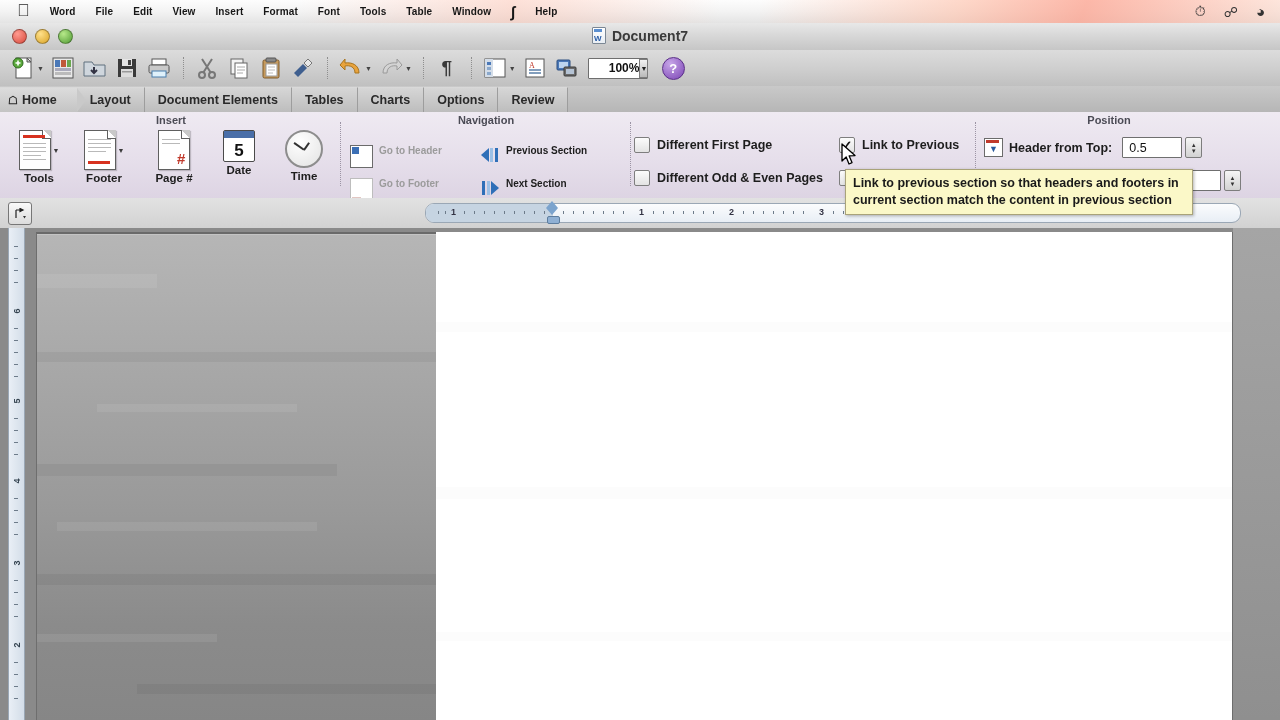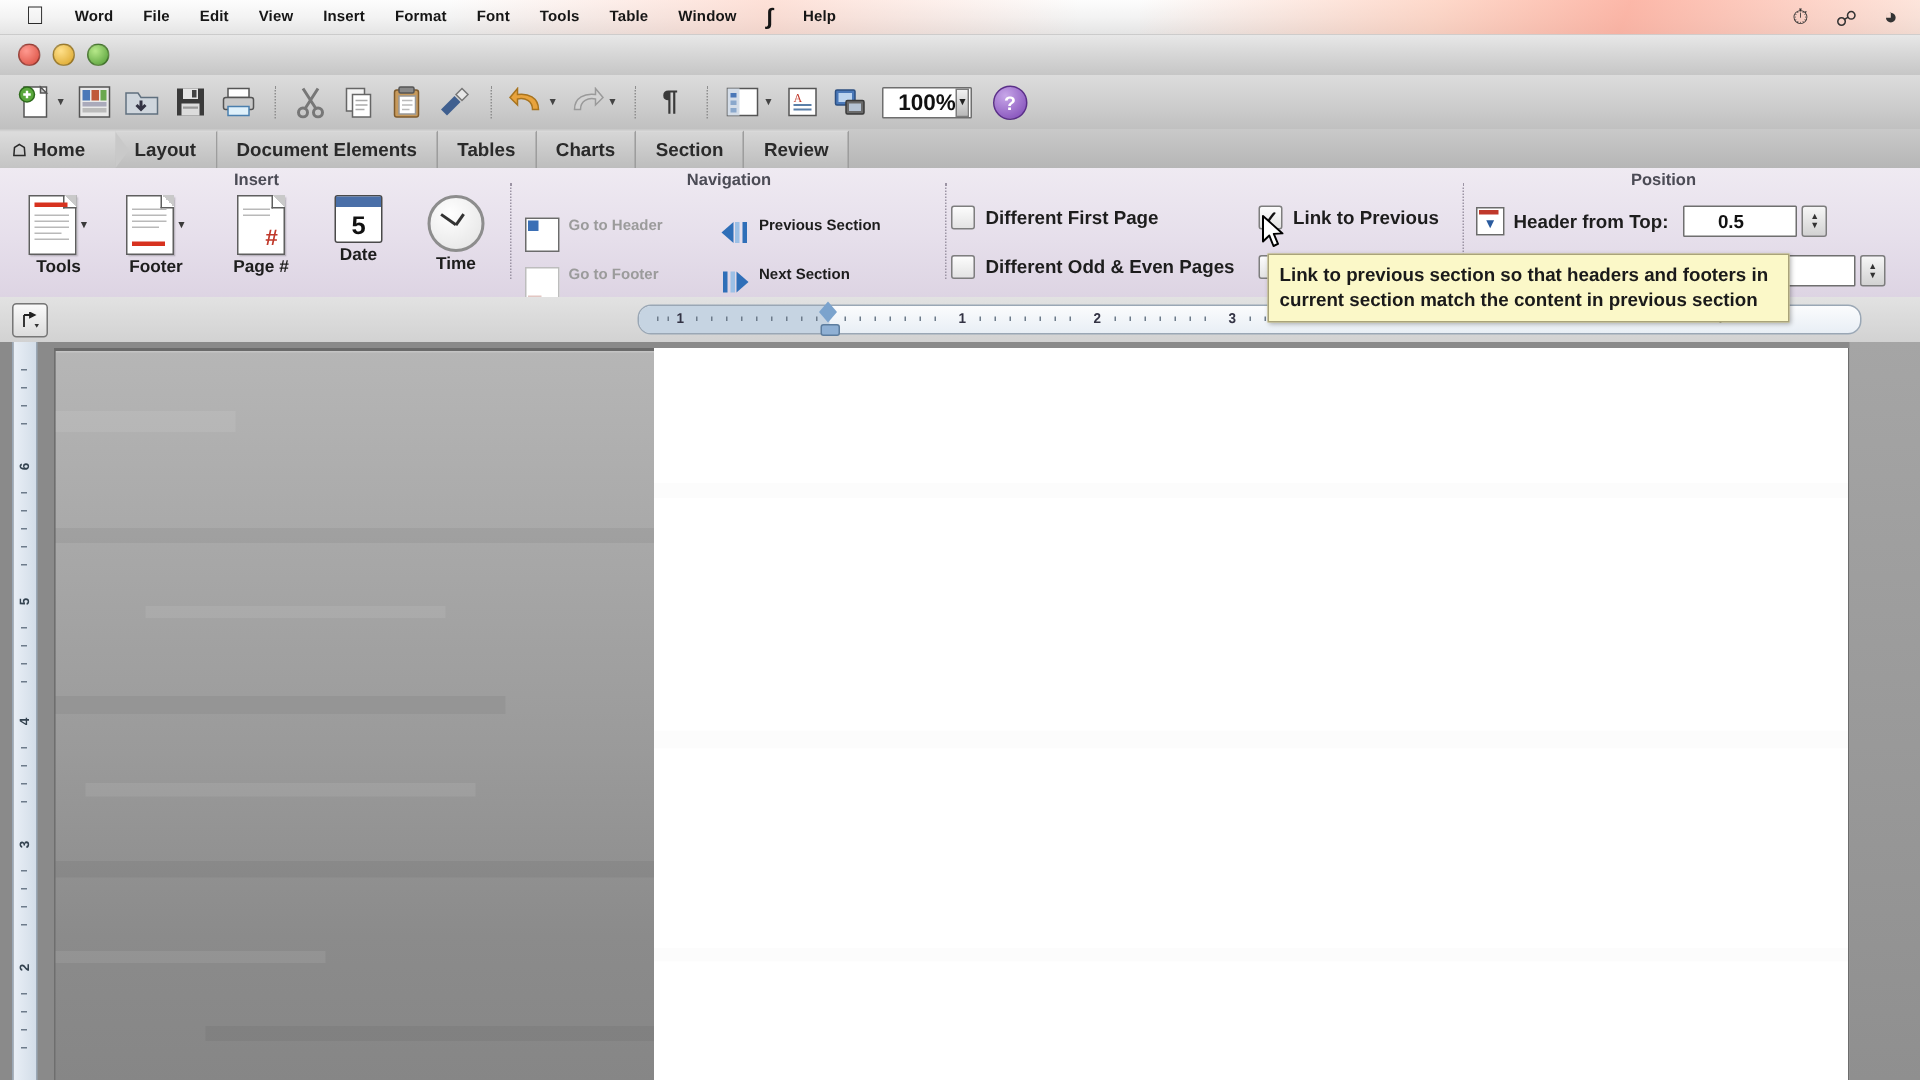--- a/index.html
+++ b/index.html
@@ -81,21 +81,21 @@
     width:30px;height:30px;margin-right:2px;
     display:flex;align-items:center;justify-content:center;
     position:relative;
   }
   .tb-sep{width:1px;height:22px;margin:0 7px;border-left:1px dotted #8e8e8e;}
   .tb-caret{font-size:7px;color:#444;margin-left:-3px;margin-right:4px;}
   .zoombox{
     width:58px;height:19px;background:#fff;border:1px solid #6e6e6e;
     display:flex;align-items:center;border-radius:1px;margin-left:4px;
   }
-  .zoombox span{font-size:15px;font-weight:bold;padding-left:10px;color:#111;}
+  .zoombox span{font-size:12px;font-weight:bold;padding-left:20px;color:#111;}
   .zoomarrow{
     width:17px;height:17px;margin-left:auto;margin-right:1px;
     background:linear-gradient(to bottom,#f2f2f2,#b9b9b9);
     border:1px solid #7d7d7d;display:flex;align-items:center;justify-content:center;
     font-size:7px;color:#222;
   }
   .helpbtn{
     width:21px;height:21px;border-radius:50%;margin-left:14px;
     background:radial-gradient(circle at 35% 28%,#c7a6e8,#7b44b4);
     border:1px solid #5a2f88;color:#fff;font-size:13px;font-weight:bold;
@@ -211,21 +211,21 @@
   
   .posrow{position:absolute;display:flex;align-items:center;font-size:12.5px;font-weight:bold;color:#1d1d1d;white-space:nowrap;}
   .posicon{
     width:17px;height:17px;border:1px solid #6b6b6b;background:#fff;margin-right:6px;position:relative;
     display:flex;align-items:center;justify-content:center;
   }
   .posicon .rbar{position:absolute;left:1px;top:1px;width:13px;height:3px;background:#c0392b;}
   .posicon .arw{font-size:9px;color:#2a5b9e;margin-top:4px;line-height:1;}
   .numfld{
     width:52px;height:19px;background:#fff;border:1px solid #6f6f6f;
-    display:flex;align-items:center;padding-left:22px;font-size:12.5px;font-weight:bold;color:#111;
+    display:flex;align-items:center;padding-left:6px;font-size:12.5px;font-weight:normal;color:#111;
     border-radius:1px;
   }
   .stepper{
     width:15px;height:19px;margin-left:3px;
     background:linear-gradient(to bottom,#f6f6f6,#d2d2d2);
     border:1px solid #7d7d7d;border-radius:2px;
     display:flex;flex-direction:column;align-items:center;justify-content:center;
   }
   .stepper i{font-style:normal;font-size:6px;line-height:6px;color:#333;}
 
@@ -330,20 +330,23 @@
       <span class="sysicon" style="font-size:15px;">◕</span>
     </div>
   </div>
 
   <div class="titlebar">
     <div class="traffic">
       <div class="tl red"></div>
       <div class="tl yellow"></div>
       <div class="tl green"></div>
     </div>
+    <div class="wtitle">
+      <span class="docicon"></span><span>Document7</span>
+    </div>
   </div>
 
   <div class="toolbar">
     <div class="tb-inner">
       <div class="tbbtn">
         <svg width="22" height="24" viewBox="0 0 22 24">
             <rect x="4" y="2" width="15" height="20" fill="#fff" stroke="#555"></rect>
             <path d="M15 2 L19 6 L15 6 Z" fill="#ccc" stroke="#555"></path>
             <circle cx="6" cy="7" r="5" fill="#5aa83c" stroke="#2e6b1c"></circle>
             <path d="M6 4.5v5M3.5 7h5" stroke="#fff" stroke-width="1.6"></path>
@@ -473,21 +476,21 @@
     <div class="tab">
         <span>Document Elements</span>
       </div>
     <div class="tab">
         <span>Tables</span>
       </div>
     <div class="tab">
         <span>Charts</span>
       </div>
     <div class="tab">
-        <span>Section</span>
+        <span>Options</span>
       </div>
     <div class="tab">
         <span>Review</span>
       </div>
   </div>
 
   <div class="ribbon">
 
     <div class="grp" style="left:4px;width:334px;">
       <div class="grp-label">Insert</div>

